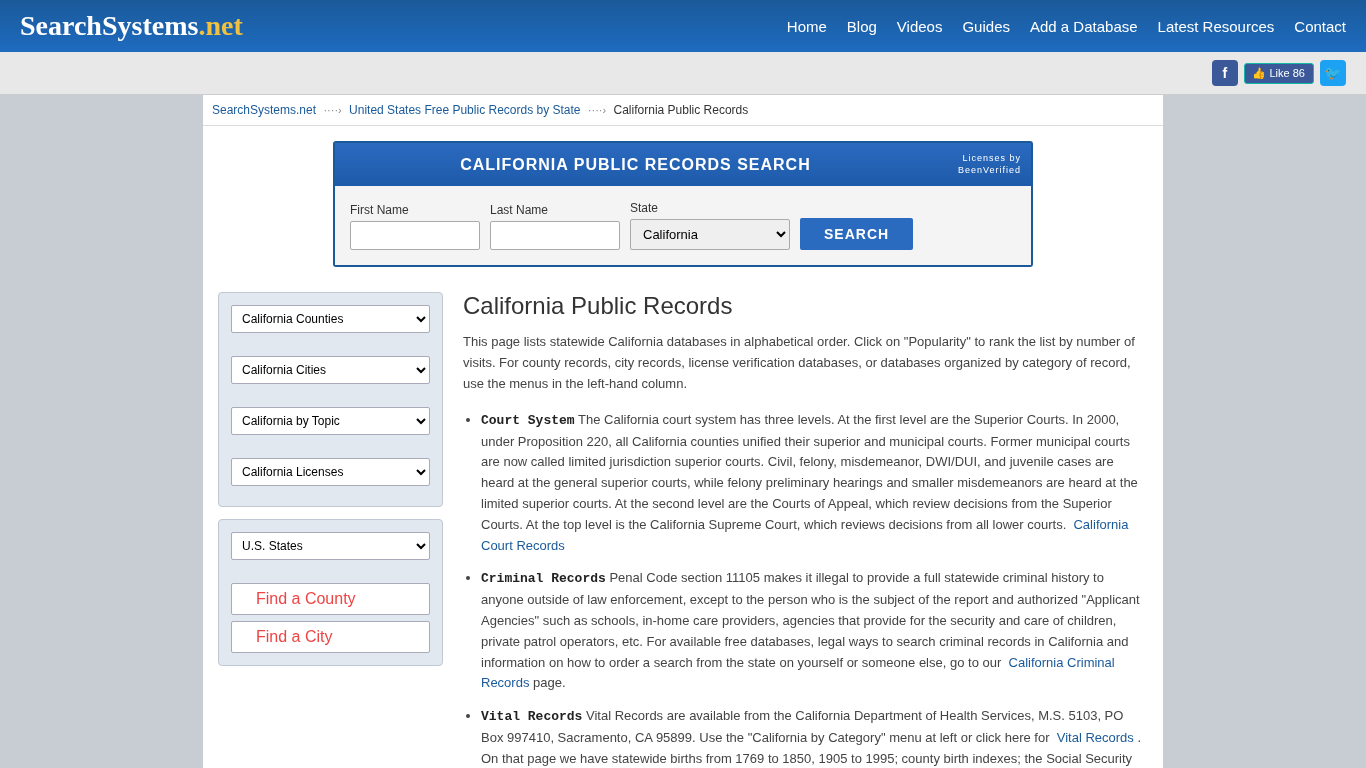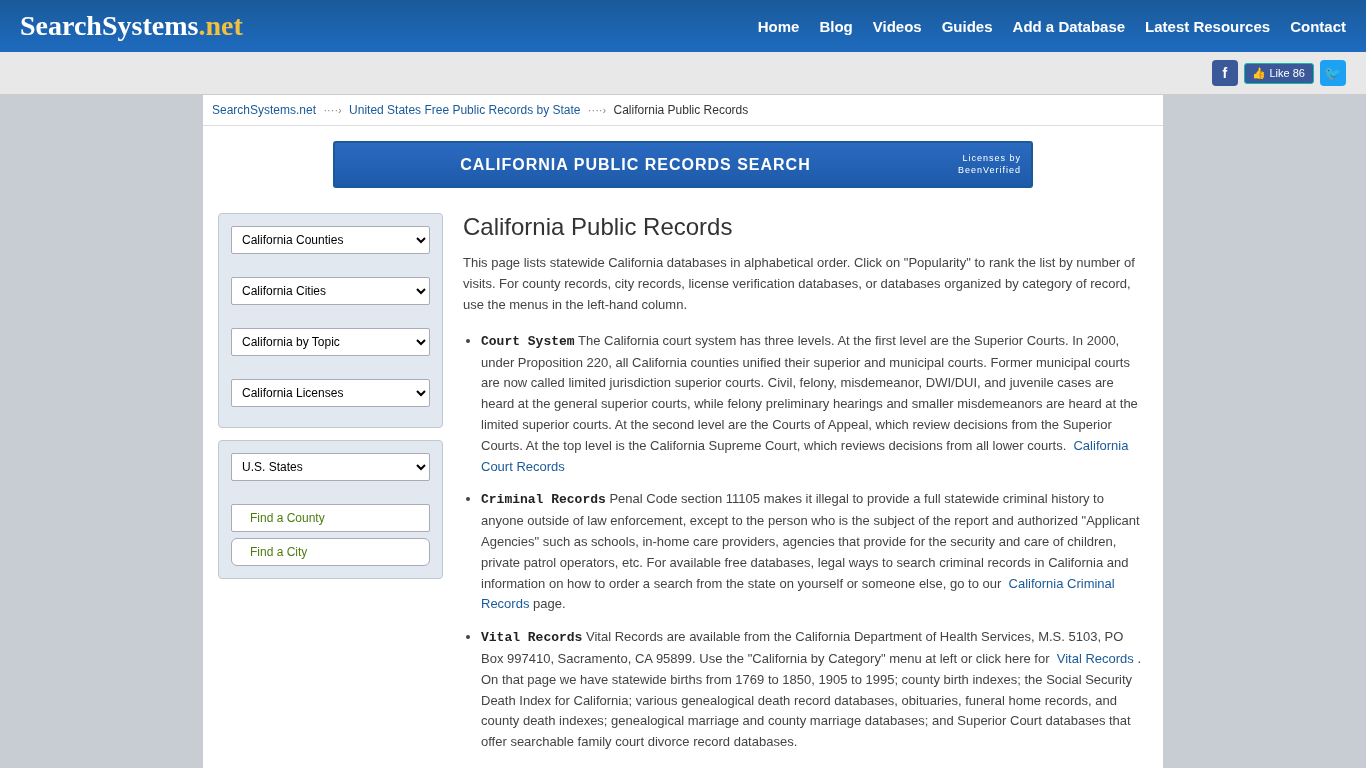--- a/index.html
+++ b/index.html
@@ -24,21 +24,20 @@
     }
     #nav {
       display: flex;
       gap: 20px;
       align-items: center;
     }
     #nav a {
       color: white;
       text-decoration: none;
       font-size: 15px;
-      font-weight: bold;
     }
 
     
     #social-bar {
       background: #e8e8e8;
       padding: 8px 20px;
       display: flex;
       justify-content: flex-end;
       align-items: center;
       gap: 6px;
@@ -174,31 +173,31 @@
       border-radius: 2px;
       font-size: 12px;
       margin-bottom: 23px;
       background: white;
       cursor: pointer;
     }
     .sidebar-group select:last-child { margin-bottom: 8px; }
     .sidebar-link-btn {
       display: block;
       width: 100%;
-      padding: 6px 18px;
+      padding: 6px 24px;
       border: 1px solid #aab;
       border-radius: 2px;
-      font-size: 12px;
+      font-size: 16px;
       margin-bottom: 6px;
       background: white;
-      color: #4d7c0f;
+      color: #ef4444;
       text-decoration: none;
       cursor: pointer;
     }
-    .sidebar-link-btn:last-child { margin-bottom: 0; border-radius: 6px; }
+    .sidebar-link-btn:last-child { margin-bottom: 0; }
 
     
     #main-content {
       flex: 1;
       padding-left: 5px;
     }
     #page-title {
       font-size: 24px;
       font-weight: normal;
       color: #333;
@@ -259,20 +258,37 @@
   </div>
 
   <div id="search-widget">
     <div id="search-header">
       <div id="search-header-title">CALIFORNIA PUBLIC RECORDS SEARCH</div>
       <div id="sponsored-badge">
         <span>Licenses by</span><br>
         <span>BeenVerified</span>
       </div>
     </div>
+    <div id="search-body">
+      <div class="search-field">
+        <label>First Name</label>
+        <input type="text" style="">
+      </div>
+      <div class="search-field">
+        <label>Last Name</label>
+        <input type="text" style="">
+      </div>
+      <div class="search-field">
+        <label>State</label>
+        <select>
+          <option>California</option>
+        </select>
+      </div>
+      <button id="search-btn">SEARCH</button>
+    </div>
   </div>
 
   <div id="content-area">
 
     <div id="sidebar">
 
       <div class="sidebar-group">
         <select>
           <option>California Counties</option>
         </select>

